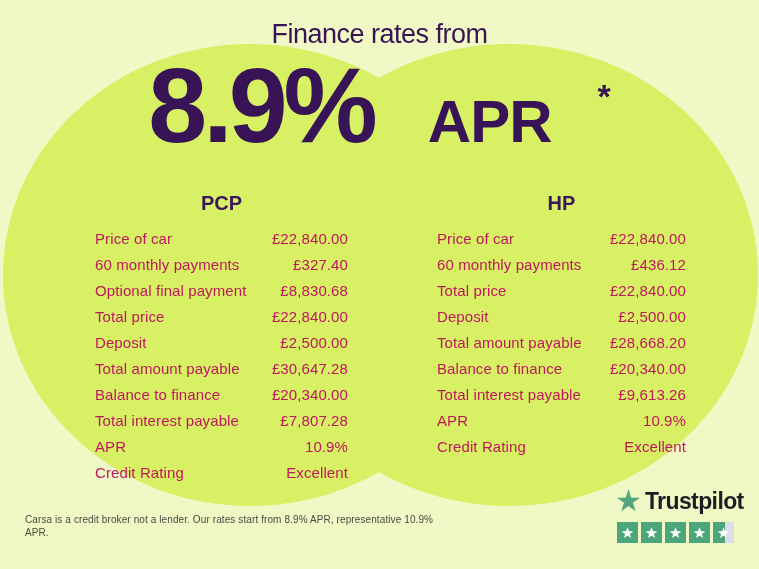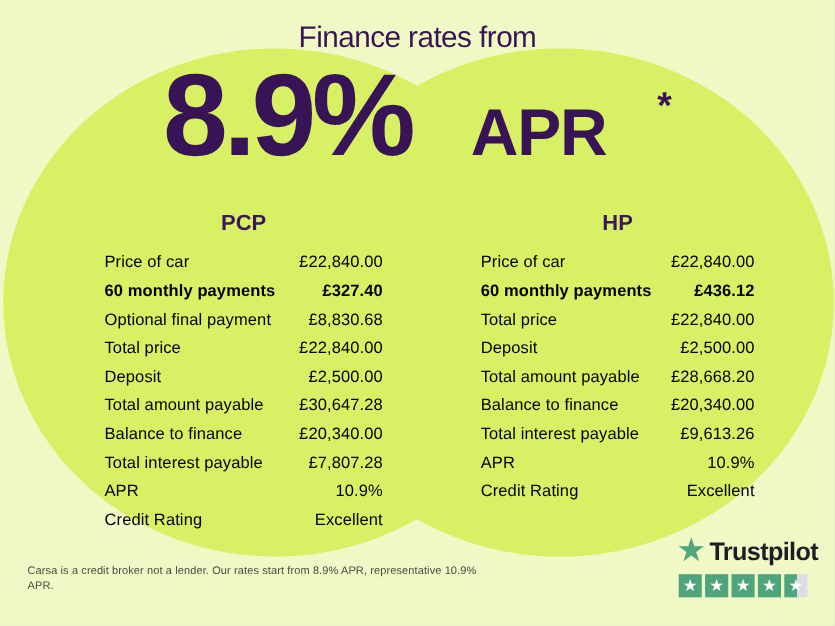--- a/index.html
+++ b/index.html
@@ -32,23 +32,23 @@
 
   .ftable{position:absolute;top:193px;}
   .ftable-pcp{left:95px;width:253px;}
   .ftable-hp{left:437px;width:249px;}
   .ftable h2{
     margin:0 0 12px 0;text-align:center;
     font-size:20px;line-height:1;color:#3c175c;letter-spacing:0;
   }
   .rows .row{
     display:flex;justify-content:space-between;align-items:center;
-    height:26px;font-size:15px;color:#000000;letter-spacing:0.1px;
+    height:26px;font-size:15px;color:#be185d;letter-spacing:0.1px;
   }
-  .rows .row.bold{font-weight:bold;}
+  .rows .row.bold{font-weight:normal;}
   .rows .lbl{white-space:nowrap;}
   .rows .val{white-space:nowrap;}
 
   .disclaimer{
     position:absolute;left:25px;top:514px;width:420px;margin:0;
     font-size:10px;line-height:1.25;color:#4a4a40;letter-spacing:0.1px;
   }
 
   .trustpilot{position:absolute;left:615px;top:486px;}
   .tp-logo{display:flex;align-items:center;}

